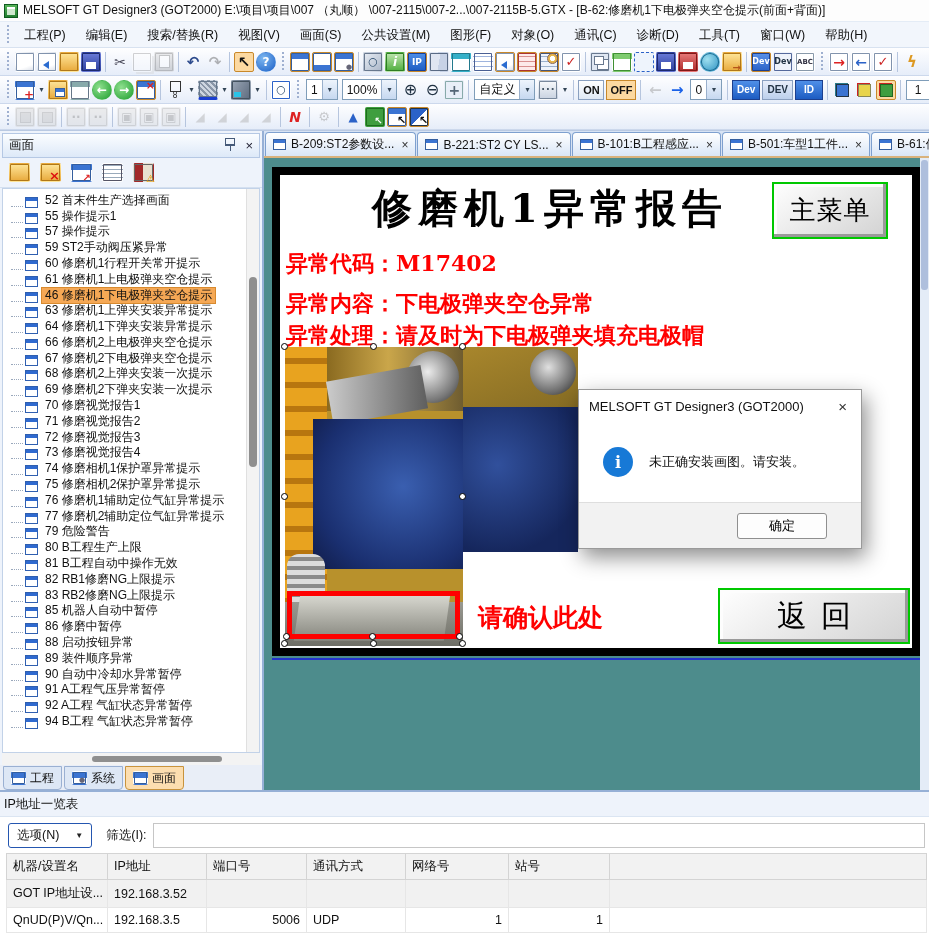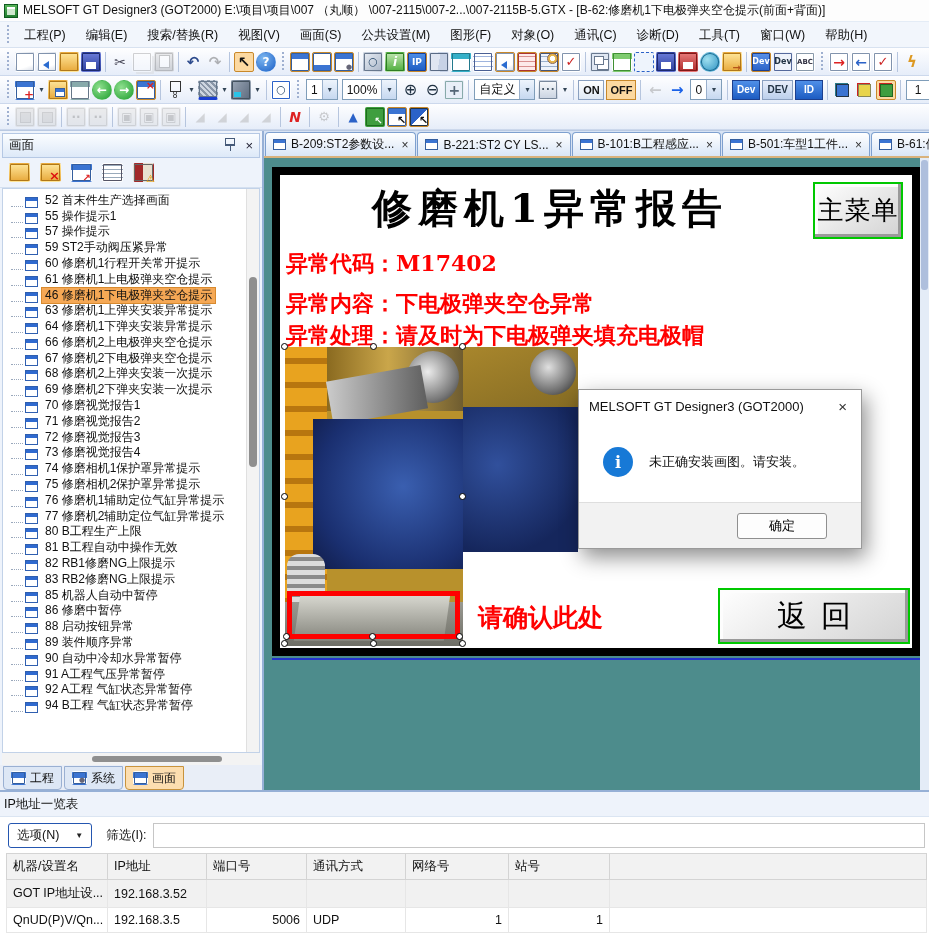--- a/index.html
+++ b/index.html
@@ -169,21 +169,21 @@
 .doctabs{height:27px;display:flex;align-items:flex-end;background:#d7e3f4;border-bottom:2px solid #d9b27c;padding-left:1px;overflow:hidden}
 .dtab{height:24px;display:flex;align-items:center;gap:5px;padding:0 7px;margin-right:1px;border:1px solid #7ea0cf;border-bottom:none;border-radius:4px 4px 0 0;background:linear-gradient(#ffffff,#d9e6f7);white-space:nowrap;flex:none;font-size:12px;cursor:default}
 .tabwin{width:13px;height:11px;flex:none;background:linear-gradient(#3b74d2 0 4px,#fff 4px);box-shadow:inset 0 0 0 1px #345e9e}
 .dtx{font-size:12px;color:#333;margin-left:2px}
 .canvas{position:relative;flex:1;background:#4D8C8C;overflow:hidden}
 .screen{position:absolute;left:8px;top:9px;width:648px;height:489px;background:#000}
 .yellow{position:absolute;left:8px;top:8px;right:8px;bottom:8px;background:#ffffff}
 .hmi-title{position:absolute;left:20px;top:6px;width:500px;text-align:center;font-family:"DejaVu Serif",serif;font-weight:bold;font-size:40px;letter-spacing:6px;color:#000;
  text-shadow:-2px -2px 0 #fff,2px -2px 0 #fff,-2px 2px 0 #fff,2px 2px 0 #fff,0 -2px 0 #fff,0 2px 0 #fff,-2px 0 0 #fff,2px 0 0 #fff}
 .btn-green{position:absolute;border:2px solid #00C800;background:linear-gradient(145deg,#ffffff,#d2d2d2);box-shadow:inset -3px -3px 0 #9a9a9a,inset 3px 3px 0 #fdfdfd;display:flex;align-items:center;justify-content:center;font-family:"DejaVu Serif",serif;color:#000;cursor:default}
-.mainmenu{right:9px;top:7px;width:90px;height:57px;font-size:26px;letter-spacing:1px}
+.mainmenu{right:24px;top:7px;width:116px;height:57px;font-size:26px;letter-spacing:1px}
 .backbtn{left:438px;top:413px;width:192px;height:56px;font-size:30px;letter-spacing:14px;padding-left:14px}
 .redline{position:absolute;left:6px;color:#FF0000;font-weight:bold;font-size:22px;font-family:"DejaVu Serif",serif;white-space:nowrap}
 .l1{top:74px}.l2{top:114px}.l3{top:146px}
 .confirm{position:absolute;left:198px;top:426px;color:#FF0000;font-weight:bold;font-size:25px;font-family:"DejaVu Serif",serif}
 .photo{position:absolute;left:5px;top:172px;width:178px;height:299px;background:#b8912c;overflow:hidden}
 .photo2{position:absolute;left:183px;top:172px;width:115px;height:205px;background:linear-gradient(160deg,#a8862c,#6e5a1e 70%);overflow:hidden}
 .ph{position:absolute}
 .redrect{position:absolute;left:7px;top:416px;width:173px;height:48px;border:5px solid #FF0000}
 .handle{position:absolute;width:7px;height:7px;border-radius:50%;background:#fff;border:1px solid #000;margin:-4px 0 0 -4px}
 .blueline{position:absolute;left:8px;top:500px;width:648px;height:2px;background:#2233CC}
@@ -466,20 +466,24 @@
             <span class="ticon"></span>
             <span class="tlabel">75 修磨相机2保护罩异常提示</span>
           </li>
           <li class="titem">
             <span class="ticon"></span>
             <span class="tlabel">76 修磨机1辅助定位气缸异常提示</span>
           </li>
           <li class="titem">
             <span class="ticon"></span>
             <span class="tlabel">77 修磨机2辅助定位气缸异常提示</span>
+          </li>
+          <li class="titem">
+            <span class="ticon"></span>
+            <span class="tlabel">79 危险警告</span>
           </li>
           <li class="titem">
             <span class="ticon"></span>
             <span class="tlabel">80 B工程生产上限</span>
           </li>
           <li class="titem">
             <span class="ticon"></span>
             <span class="tlabel">81 B工程自动中操作无效</span>
           </li>
           <li class="titem">

